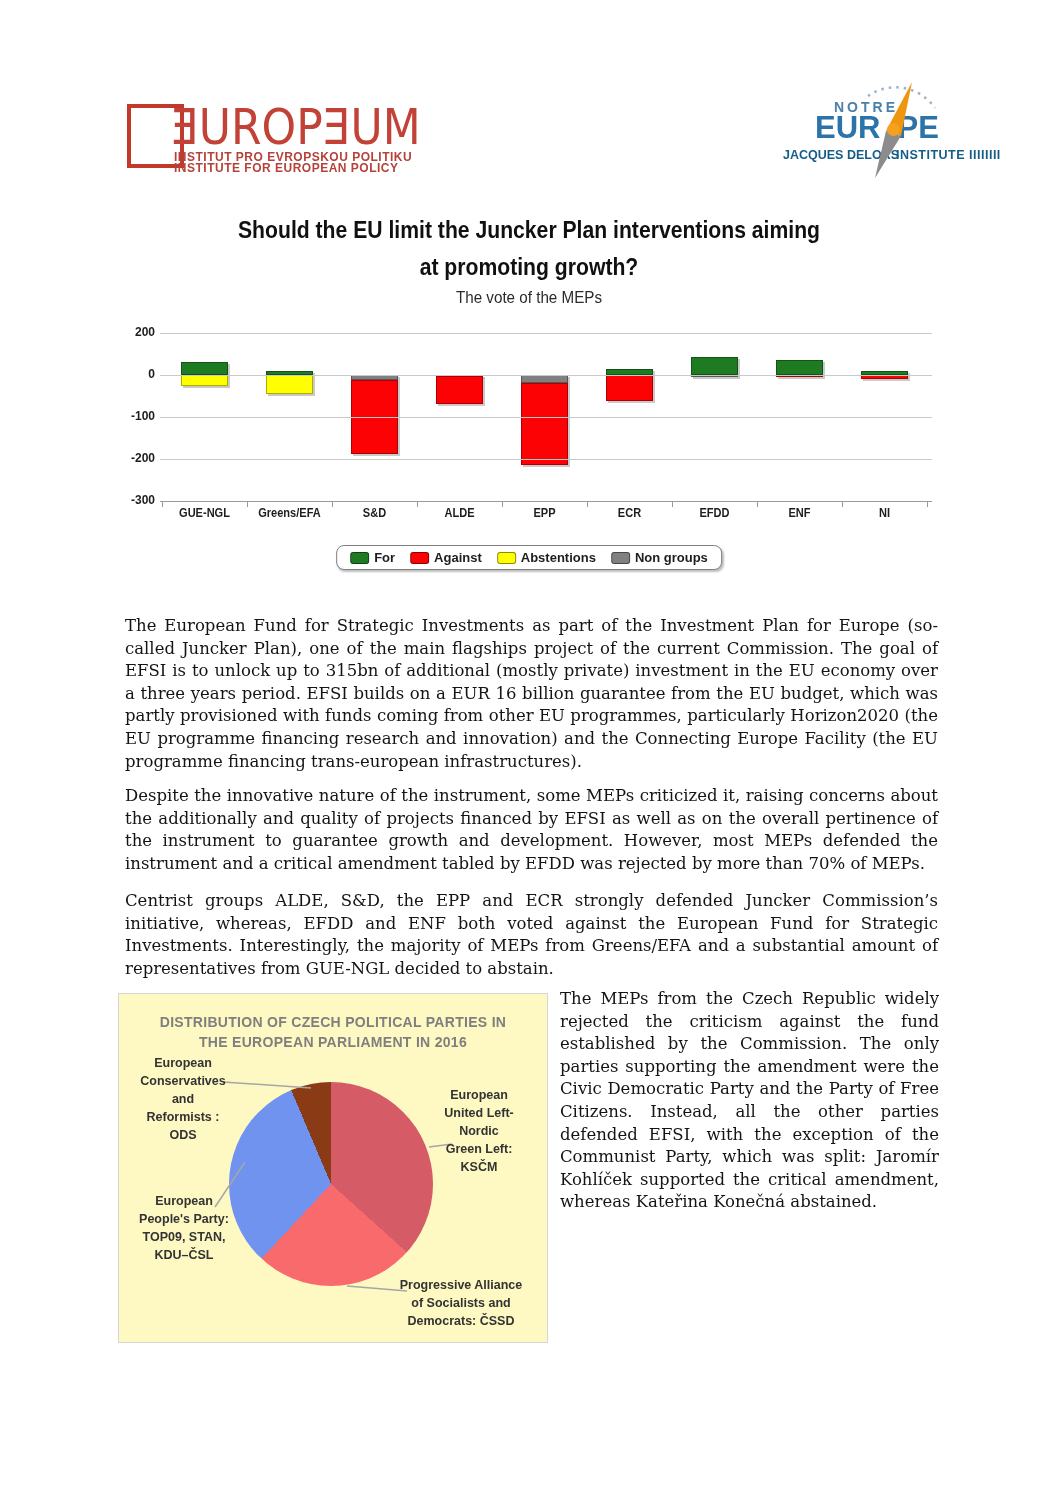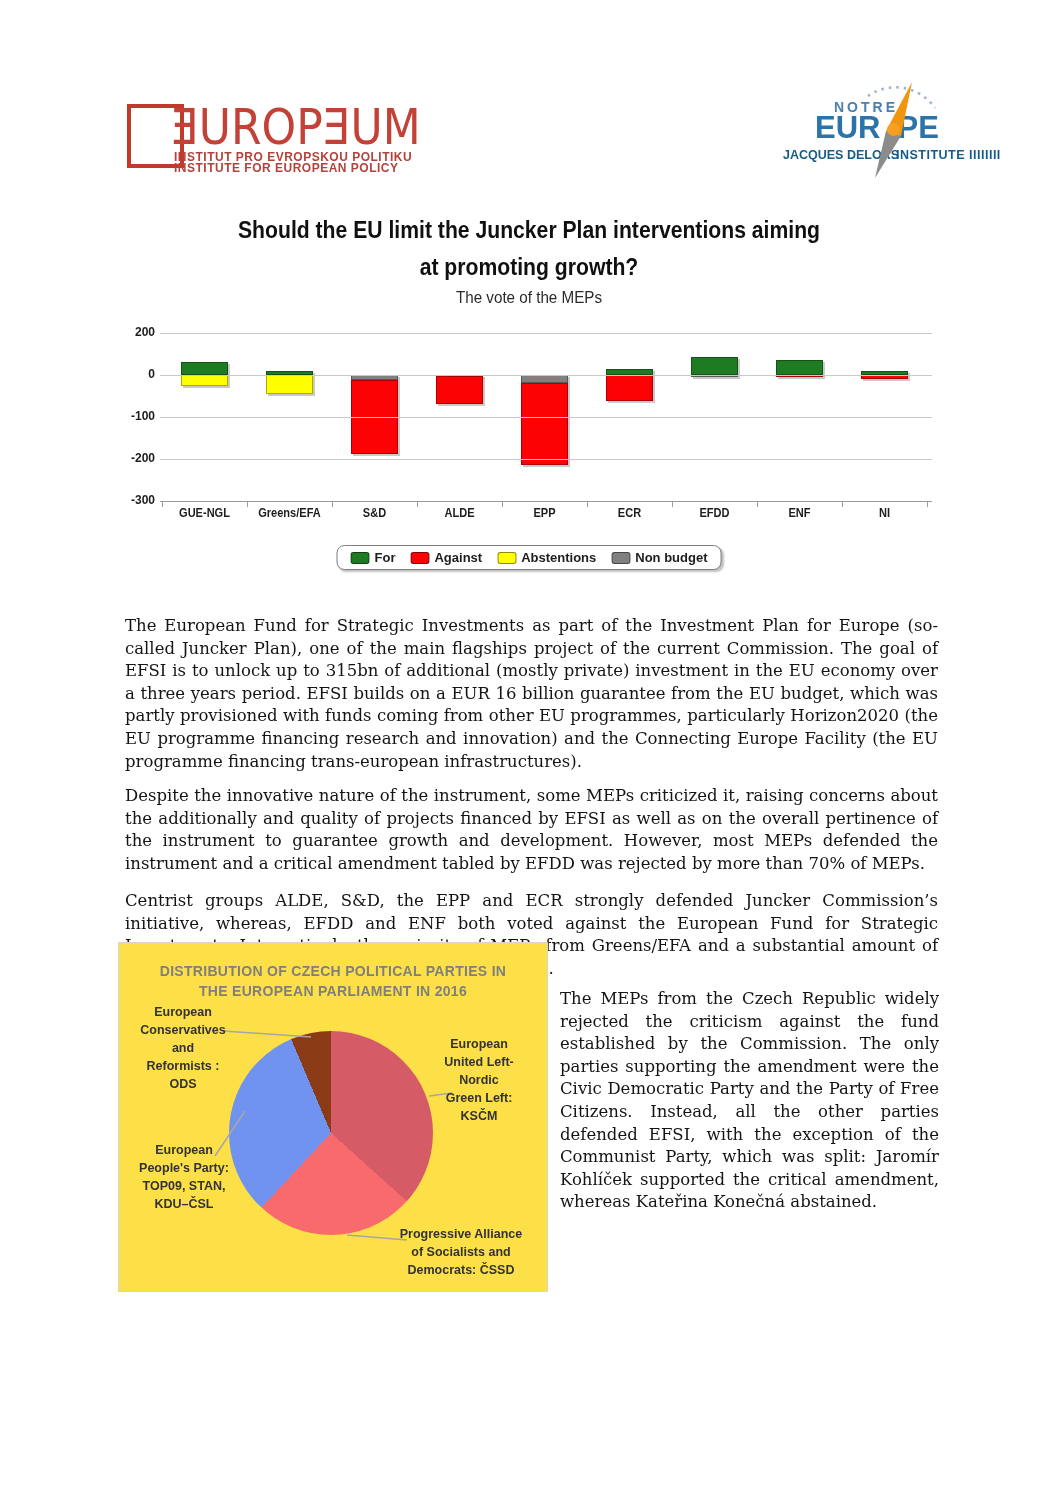--- a/index.html
+++ b/index.html
@@ -52,21 +52,21 @@
 
   
   .body-text { position:absolute; left:125px; width:813px; font-family:"DejaVu Serif",serif; font-size:16.5px;
                line-height:22.6px; text-align:justify; color:#141414; }
   #p1 { top:567px; }
   #p2 { top:737px; }
   #p3 { top:842px; }
   #p4 { left:560px; top:940px; width:379px; }
 
   
-  #pie-card { position:absolute; left:118px; top:894px; width:428px; height:348px; border:1px solid #D5D5D5; background:#fde047; }
+  #pie-card { position:absolute; left:118px; top:945px; width:428px; height:348px; border:1px solid #D5D5D5; background:#fef9c3; }
   .pie-title { position:absolute; left:0; width:100%; text-align:center; font-size:14px; font-weight:bold;
                color:#7F7F7F; letter-spacing:0.3px; }
   #pie-title1 { top:20px; }
   #pie-title2 { top:40px; }
   #pie-circle { position:absolute; left:110px; top:88px; width:204px; height:204px; border-radius:50%; z-index:1; }
   .pie-label { position:absolute; text-align:center; font-size:12.5px; line-height:18px; font-weight:bold; color:#333; z-index:3; }
   .leaders { position:absolute; left:0; top:0; z-index:2; }
 </style>
 </head>
 <body>
@@ -161,21 +161,21 @@
       <div class="legend-item">
         <span class="swatch" style="background: rgb(252, 2, 4);"></span>
         <span>Against</span>
       </div>
       <div class="legend-item">
         <span class="swatch" style="background: rgb(255, 255, 0);"></span>
         <span>Abstentions</span>
       </div>
       <div class="legend-item">
         <span class="swatch" style="background: rgb(128, 128, 128);"></span>
-        <span>Non budget</span>
+        <span>Non groups</span>
       </div>
     </div>
 
   <div id="p1" class="body-text">The European Fund for Strategic Investments as part of the Investment Plan for Europe (so-called Juncker Plan), one of the main flagships project of the current Commission. The goal of EFSI is to unlock up to 315bn of additional (mostly private) investment in the EU economy over a three years period. EFSI builds on a EUR 16 billion guarantee from the EU budget, which was partly provisioned with funds coming from other EU programmes, particularly Horizon2020 (the EU programme financing research and innovation) and the Connecting Europe Facility (the EU programme financing trans-european infrastructures).</div>
   <div id="p2" class="body-text">Despite the innovative nature of the instrument, some MEPs criticized it, raising concerns about the additionally and quality of projects financed by EFSI as well as on the overall pertinence of the instrument to guarantee growth and development. However, most MEPs defended the instrument and a critical amendment tabled by EFDD was rejected by more than 70% of MEPs.</div>
   <div id="p3" class="body-text">Centrist groups ALDE, S&amp;D, the EPP and ECR strongly defended Juncker Commission’s initiative, whereas, EFDD and ENF both voted against the European Fund for Strategic Investments. Interestingly, the majority of MEPs from Greens/EFA and a substantial amount of representatives from GUE-NGL decided to abstain.</div>
 
   <div id="pie-card">
     <div id="pie-title1" class="pie-title">DISTRIBUTION OF CZECH POLITICAL PARTIES IN</div>
     <div id="pie-title2" class="pie-title">THE EUROPEAN PARLIAMENT IN 2016</div>

